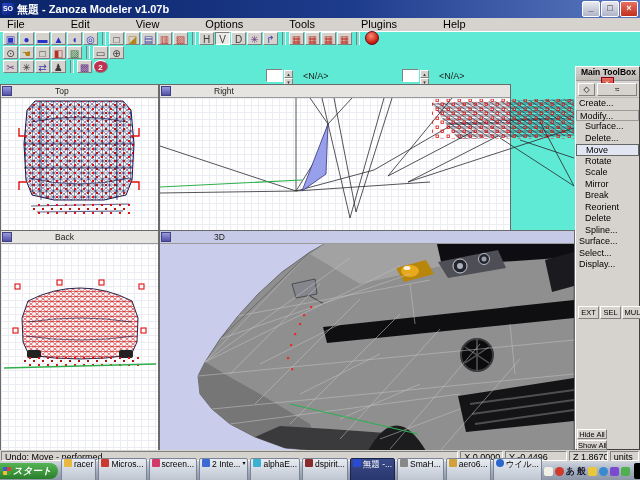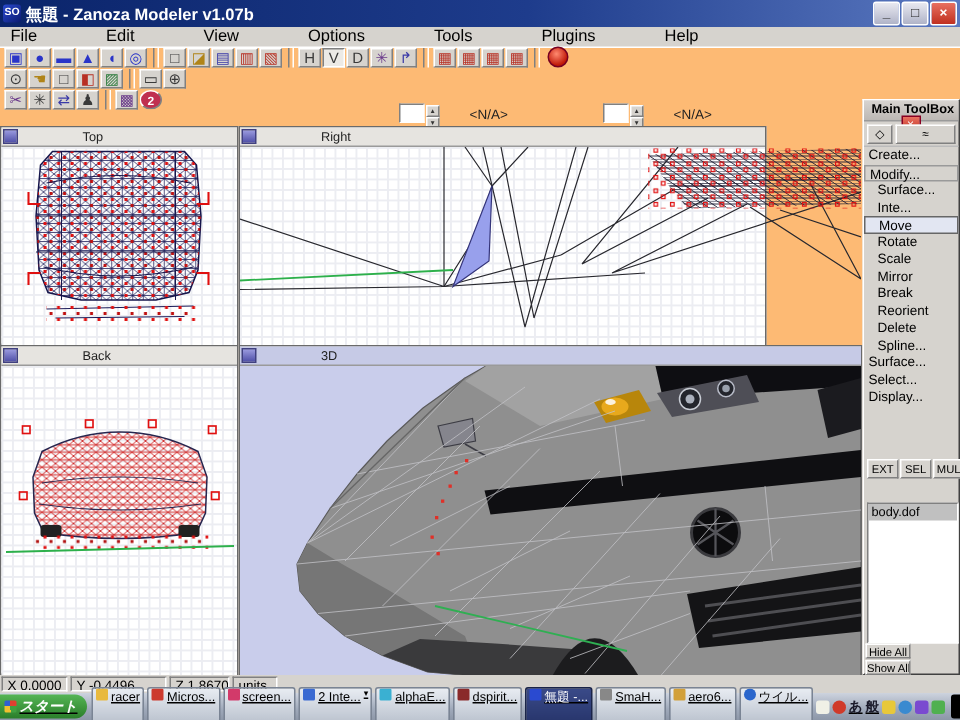--- a/index.html
+++ b/index.html
@@ -1,17 +1,17 @@
 <!DOCTYPE html>
 <html><head>
 <meta charset="utf-8">
 <style>
   html,body{margin:0;padding:0;}
   body{font-family:"Liberation Sans","DejaVu Sans",sans-serif;}
-  .screen{position:relative;width:640px;height:480px;background:#fdba74;overflow:hidden;font-size:11px;color:#000;}
+  .screen{position:relative;width:640px;height:480px;background:#5eead4;overflow:hidden;font-size:11px;color:#000;}
   
   .titlebar{position:absolute;left:0;top:0;width:640px;height:18px;
     background:linear-gradient(90deg,#0a246a 0%,#1e3c8c 55%,#5a78c0 100%);
     display:flex;align-items:center;padding:0 2px;box-sizing:border-box;}
   .appicon{width:12px;height:12px;background:linear-gradient(135deg,#2a4ad0,#0a1a70);border-radius:2px;
     color:#fff;font-size:7px;font-weight:bold;line-height:12px;text-align:center;margin-right:3px;flex:0 0 auto;}
   .wtitle{color:#fff;font-weight:bold;font-size:11px;flex:1 1 auto;white-space:nowrap;overflow:hidden;}
   .capbtn{width:16px;height:14px;margin-left:1px;border:1px solid #fff;border-radius:2px;flex:0 0 auto;
     background:linear-gradient(#e8e8f0,#b0b4c8);color:#222;font-size:9px;line-height:12px;text-align:center;font-weight:bold;}
   .capbtn.close{background:linear-gradient(#e87060,#c03020);color:#fff;}
@@ -28,21 +28,21 @@
   .c-blu{color:#2a35c8;} .c-drk{color:#3a3a3a;} .c-yel{color:#b08418;} .c-nav{color:#3a3aa8;}
   .c-red{color:#b83024;} .c-grn{color:#2a7a3a;} .c-pur{color:#6a3a8a;}
   .ball{background:radial-gradient(circle at 5px 4px,#ff8a70,#c01808 70%);border-radius:50%;width:12px;height:12px;border:1px solid #702;margin-left:2px;}
   .badge2{background:#c03050;color:#fff;border-radius:50%;font-size:8px;font-weight:bold;}
   
   .spin{position:absolute;top:69px;height:13px;display:flex;align-items:center;}
   .spinbox{width:15px;height:11px;background:#fff;border:1px solid;border-color:#808080 #fff #fff #808080;}
   .spinarrows{display:inline-flex;flex-direction:column;width:9px;height:12px;margin-left:1px;}
   .spinarrows i{font-style:normal;font-size:5px;line-height:6px;height:6px;text-align:center;background:#d6d3ce;
     border:1px solid;border-color:#fff #808080 #808080 #fff;color:#333;}
-  .spinlabel{font-size:9px;margin-left:20px;color:#222;}
+  .spinlabel{font-size:9px;margin-left:10px;color:#222;}
   
   .vp{position:absolute;border:1px solid #6a6a6a;box-sizing:border-box;background:#fff;}
   .vph{height:12px;display:flex;align-items:center;font-size:8.5px;color:#222;background:#e6e4e0;border-bottom:1px solid #9a9a9a;gap:40px;}
   .vph .vpi{width:8px;height:8px;margin:0 3px 0 1px;background:linear-gradient(#9a9ade,#5050a8);border:1px solid #404080;}
   .vp3d .vph{background:#c6cae6;}
   .vpbody{position:relative;width:100%;}
   .gridbg{background-color:#fff;background-image:linear-gradient(#ecedf2 1px,transparent 1px),linear-gradient(90deg,#ecedf2 1px,transparent 1px);background-size:7px 7px;}
   .bg3d{background:#c9cdeb;}
   svg{display:block;}
   
@@ -68,21 +68,21 @@
   .tbx-btn{width:30px;height:10px;margin:0 1px 1px 0;font-size:7.5px;line-height:10px;text-align:center;
     background:#d6d3ce;border:1px solid;border-color:#fff #808080 #808080 #fff;box-sizing:border-box;white-space:nowrap;overflow:hidden;}
   
   .statusbar{position:absolute;left:0;top:450px;width:640px;height:12px;background:#d6d3ce;display:flex;font-size:9px;}
   .scell{height:10px;margin:1px 1px 0 1px;line-height:10px;padding:0 3px;border:1px solid;border-color:#808080 #fff #fff #808080;
     white-space:nowrap;overflow:hidden;box-sizing:border-box;}
   .scell.msg{width:474px;}
   .scell.cx{width:44px;} .scell.cy{width:64px;} .scell.cz{width:40px;} .scell.cu{width:30px;}
   
   .taskbar{position:absolute;left:0;top:462px;width:640px;height:18px;
-    background:linear-gradient(#cdd3de,#9fa9ba 60%,#8d97a8);display:flex;align-items:center;text-decoration:underline;}
+    background:linear-gradient(#cdd3de,#9fa9ba 60%,#8d97a8);display:flex;align-items:center;}
   .startbtn{flex:0 0 auto;width:58px;height:16px;margin:0 3px 0 0;border-radius:0 8px 8px 0;
     background:linear-gradient(#55b555,#2a7e2a);color:#fff;font-weight:bold;font-style:italic;font-size:9.5px;
     display:flex;align-items:center;padding-left:3px;box-sizing:border-box;}
   .flag{width:8px;height:8px;margin-right:2px;background:conic-gradient(#e04030 0 25%,#40a040 0 50%,#f0c030 0 75%,#3060d0 0);border-radius:1px;}
   .task{flex:0 0 auto;height:26px;margin-right:2px;padding:0 2px;display:flex;
     background:linear-gradient(#e8ecf2,#b8c0cc);border:1px solid #7a8494;border-radius:2px;font-size:8.5px;
     white-space:nowrap;overflow:hidden;box-sizing:border-box;}
   .task .ticon{width:8px;height:8px;margin-right:2px;border-radius:1px;flex:0 0 auto;}
   .task.active{background:linear-gradient(#3a4a88,#26346a);color:#fff;border-color:#1a2448;}
   .task .drop{font-size:6px;margin-left:2px;}
@@ -328,49 +328,47 @@
       <b>Main ToolBox</b>
       <span class="tbx-x">×</span>
     </div>
     <div class="tbx-tools">
       <span class="tbx-tool" style="width:16px;">◇</span>
       <span class="tbx-tool" style="width:40px;margin-left:2px;">≈</span>
     </div>
     <div class="ti">Create...</div>
     <div class="ti framed">Modify...</div>
     <div class="ti ind">Surface...</div>
-    <div class="ti ind">Inte...</div>
+    <div class="ti ind">Delete...</div>
     <div class="ti ind active">Move</div>
     <div class="ti ind">Rotate</div>
     <div class="ti ind">Scale</div>
     <div class="ti ind">Mirror</div>
     <div class="ti ind">Break</div>
     <div class="ti ind">Reorient</div>
     <div class="ti ind">Delete</div>
     <div class="ti ind">Spline...</div>
     <div class="ti">Surface...</div>
     <div class="ti">Select...</div>
     <div class="ti">Display...</div>
     <div class="tbx-modes">
       <span class="mode">EXT</span>
       <span class="mode">SEL</span>
       <span class="mode">MUL</span>
     </div>
-    <div class="tbx-list">
-      <div class="obj-row">body.dof</div>
-    </div>
     <div class="tbx-btns">
       <span class="tbx-btn">Hide All</span>
       <span class="tbx-btn">Show All</span>
       <span class="tbx-btn">Select All</span>
       <span class="tbx-btn">Deselect</span>
     </div>
   </div>
 
   <div class="statusbar">
+    <span class="scell msg">Undo: Move - performed.</span>
     <span class="scell cx">X 0.0000</span>
     <span class="scell cy">Y -0.4496</span>
     <span class="scell cz">Z 1.8670</span>
     <span class="scell cu">units</span>
   </div>
 
   <div class="taskbar">
     <span class="startbtn">
       <span class="flag"></span>
       <span>スタート</span>

